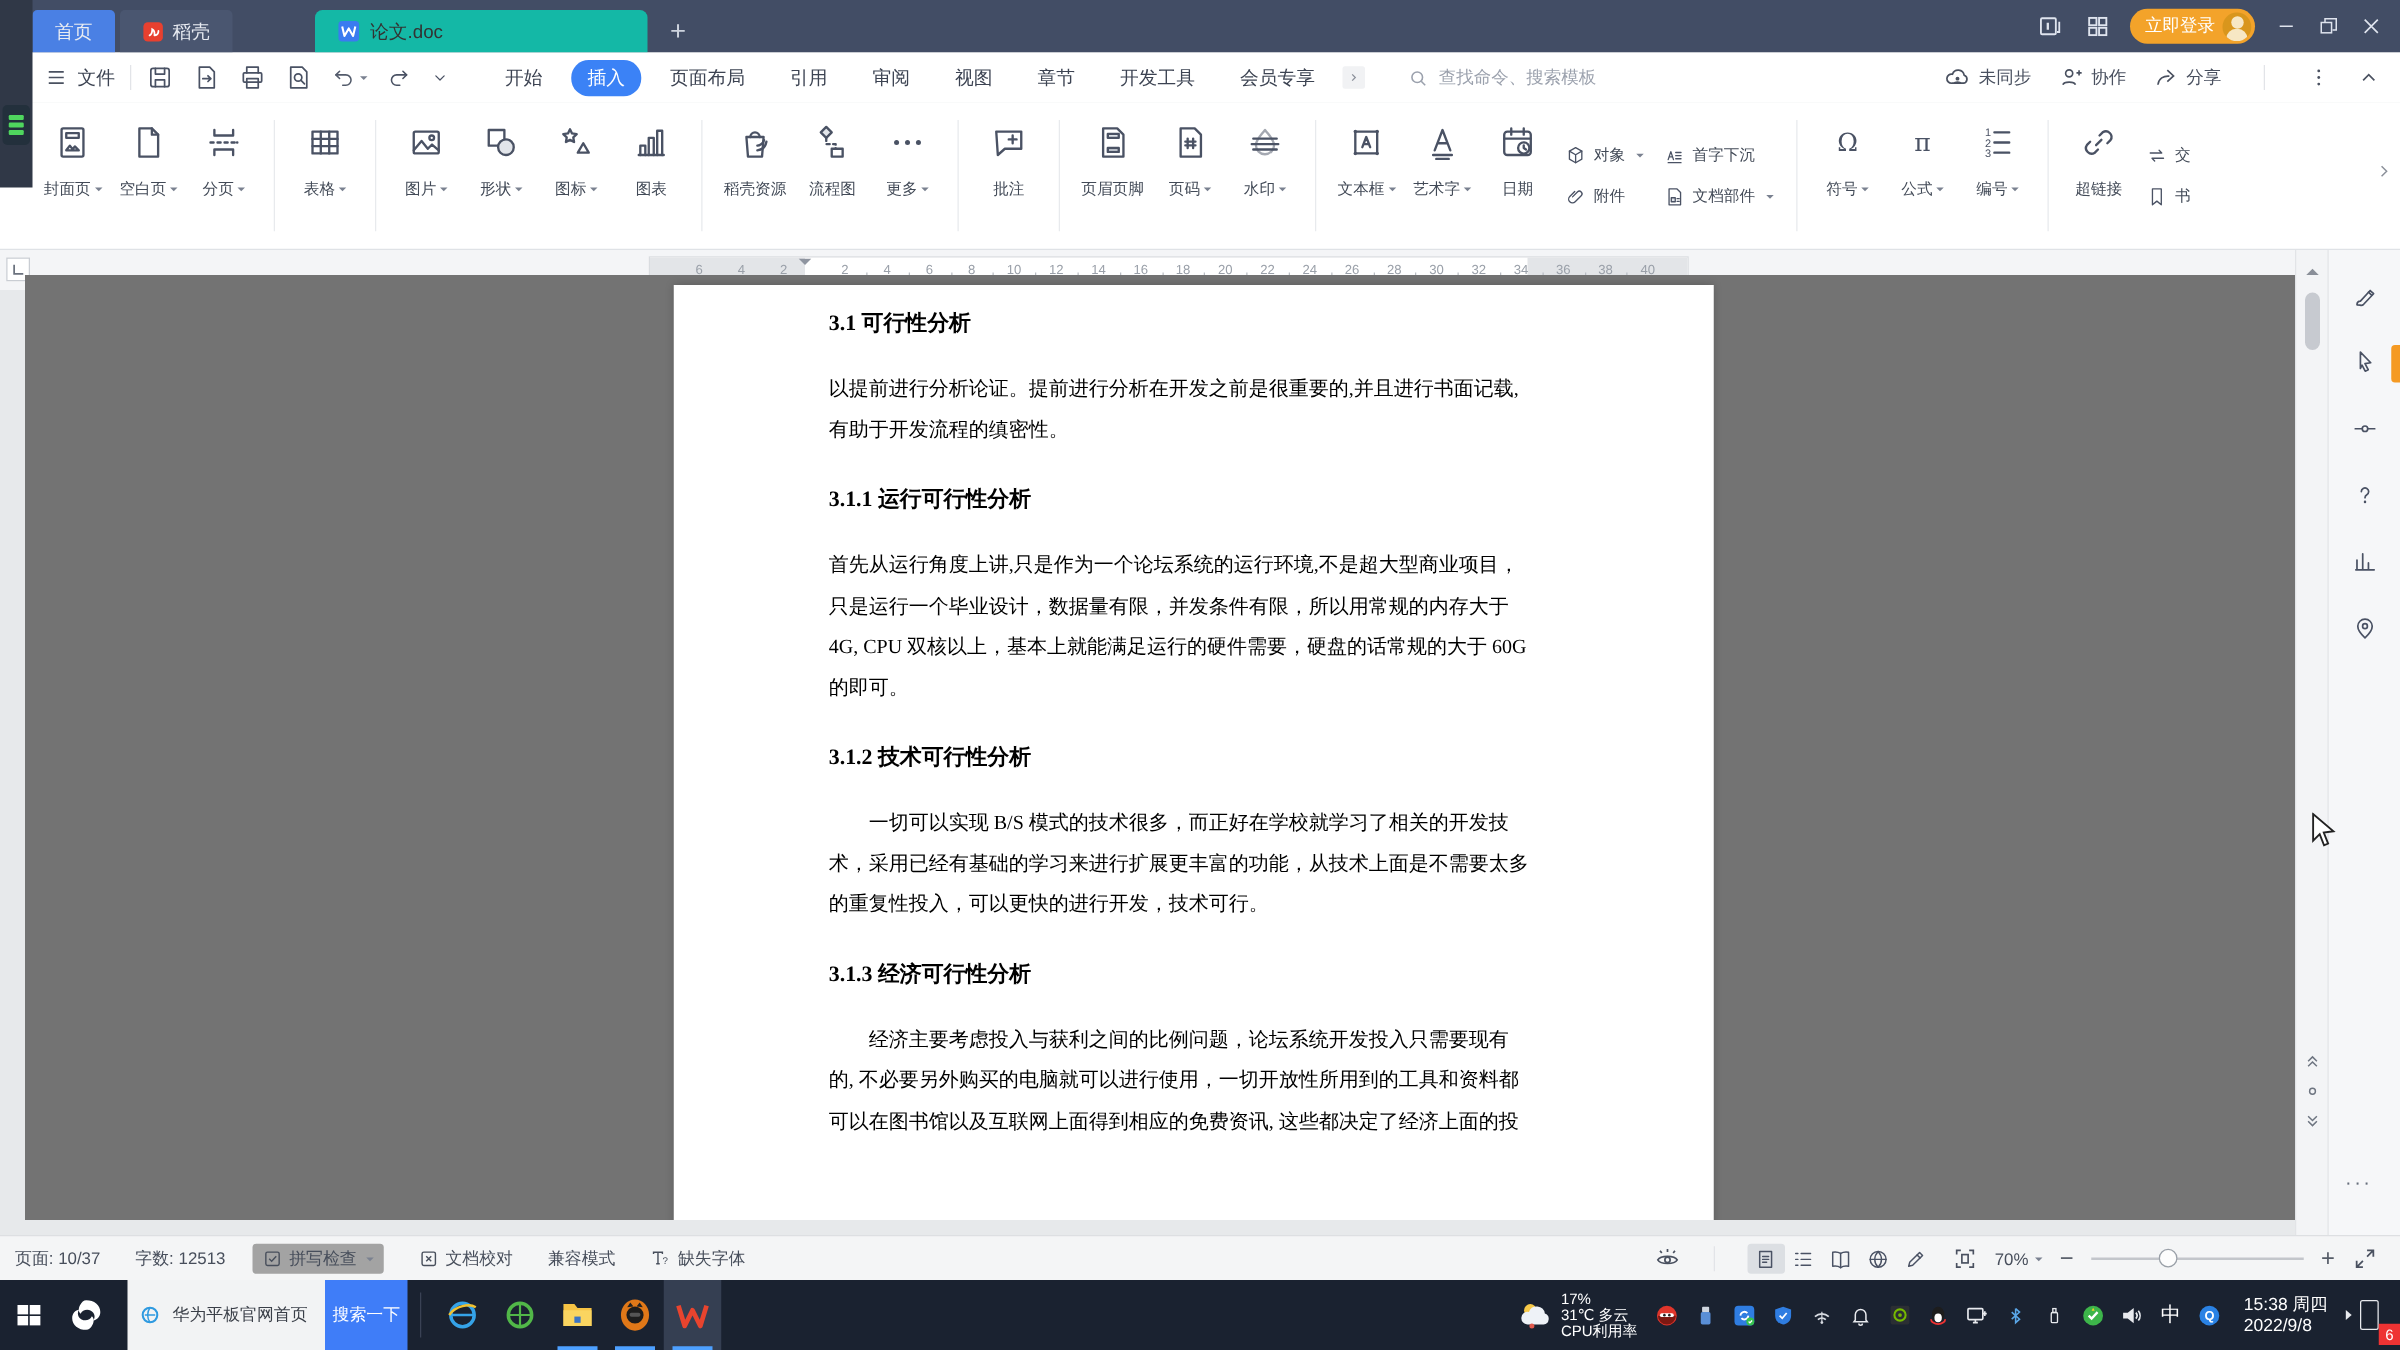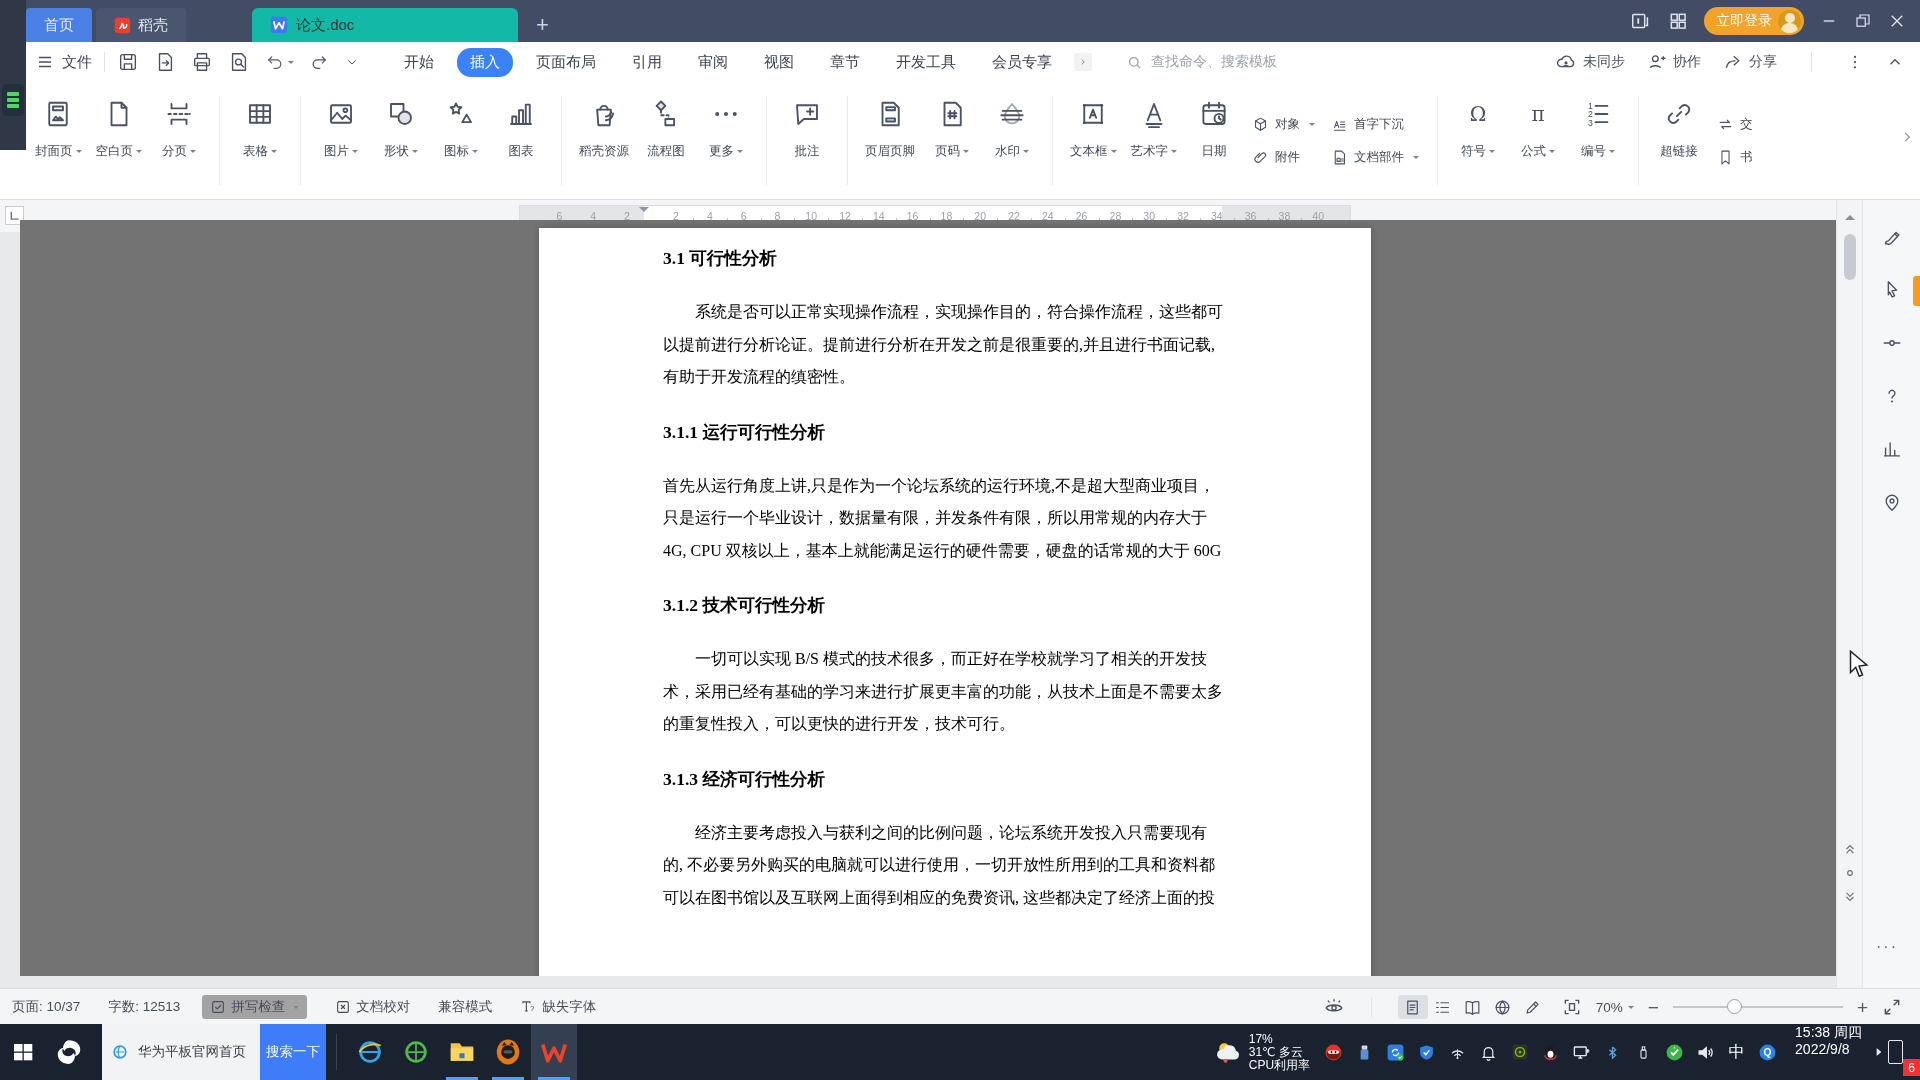--- a/index.html
+++ b/index.html
@@ -86,21 +86,21 @@
   .zbtn{font-size:19px;color:#555c68;line-height:1;}
   
   #taskbar{left:0;top:1024px;width:1920px;height:56px;background:#1a2230;display:flex;align-items:center;color:#fff;}
   .tb-tile{width:46px;height:56px;display:flex;align-items:center;justify-content:center;position:relative;}
   .tb-tile.run:after{content:"";position:absolute;left:7px;right:7px;bottom:0;height:3px;background:#4da0ff;}
   .tb-tile.activeapp{background:#353f52;}
   #tb-search{height:56px;background:#f2f3f4;display:flex;align-items:center;margin-left:10px;}
   #tb-search .txt{font-size:13.5px;color:#3a3f48;padding:0 14px 0 8px;}
   #tb-searchbtn{height:56px;width:66px;background:#3f7df8;color:#fff;font-size:13.5px;display:flex;align-items:center;justify-content:center;}
   .tb-div{width:1px;height:36px;background:#3a4254;margin:0 10px;}
-  #tray{margin-left:auto;display:flex;gap:0;}
+  #tray{margin-left:auto;display:flex;align-items:center;gap:0;}
   .tray-ic{width:31px;height:56px;display:flex;align-items:center;justify-content:center;}
   #weather{display:flex;align-items:center;gap:6px;margin-right:8px;}
   #weather .lines{font-size:12px;line-height:13px;color:#fff;}
   #clock{text-align:left;font-size:14px;line-height:17px;margin:0 10px 0 12px;}
   #badgebox{position:relative;width:34px;height:56px;}
   #badgebox .phone{position:absolute;left:2px;top:16px;width:13px;height:22px;border:1.5px solid #e8eaee;border-radius:2px;}
   #badgebox .badge{position:absolute;right:0;bottom:4px;background:#e33;color:#fff;font-size:12px;width:17px;height:17px;display:flex;align-items:center;justify-content:center;}
   
   #left-strip{left:0;top:0;width:26px;height:150px;background:#303847;}
   #battery-widget{left:2px;top:84px;width:22px;height:32px;background:#23303c;border-radius:4px;display:flex;flex-direction:column;gap:2px;justify-content:center;align-items:center;}
@@ -716,29 +716,29 @@
         <div class="ind fl" style="left: 124px;"></div>
         <div class="ind hang" style="left: 124px;"></div>
         <div class="ind right" style="left: 702px;"></div>
       </div>
   </div>
 
   <div id="canvas" class="abs">
     <div id="page">
         <div class="doc-h">3.1 可行性分析</div>
         <div class="doc-p">
-          <div class="doc-line first">系统是否可以正常实现操作流程，实现操作目的，符合操作流程，这些都可</div>
           <div class="doc-line">以提前进行分析论证。提前进行分析在开发之前是很重要的,并且进行书面记载,</div>
           <div class="doc-line">有助于开发流程的缜密性。</div>
         </div>
         <div class="doc-h">3.1.1 运行可行性分析</div>
         <div class="doc-p">
           <div class="doc-line">首先从运行角度上讲,只是作为一个论坛系统的运行环境,不是超大型商业项目，</div>
           <div class="doc-line">只是运行一个毕业设计，数据量有限，并发条件有限，所以用常规的内存大于</div>
           <div class="doc-line">4G, CPU 双核以上，基本上就能满足运行的硬件需要，硬盘的话常规的大于 60G</div>
+          <div class="doc-line">的即可。</div>
         </div>
         <div class="doc-h">3.1.2 技术可行性分析</div>
         <div class="doc-p">
           <div class="doc-line first">一切可以实现 B/S 模式的技术很多，而正好在学校就学习了相关的开发技</div>
           <div class="doc-line">术，采用已经有基础的学习来进行扩展更丰富的功能，从技术上面是不需要太多</div>
           <div class="doc-line">的重复性投入，可以更快的进行开发，技术可行。</div>
         </div>
         <div class="doc-h">3.1.3 经济可行性分析</div>
         <div class="doc-p">
           <div class="doc-line first">经济主要考虑投入与获利之间的比例问题，论坛系统开发投入只需要现有</div>

